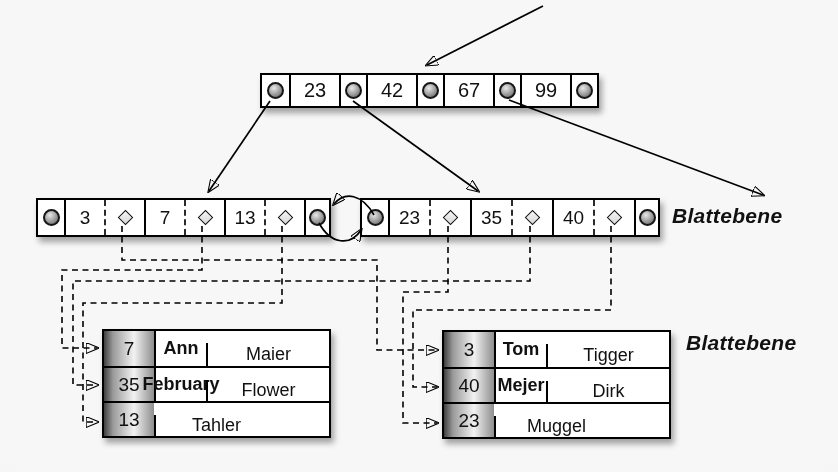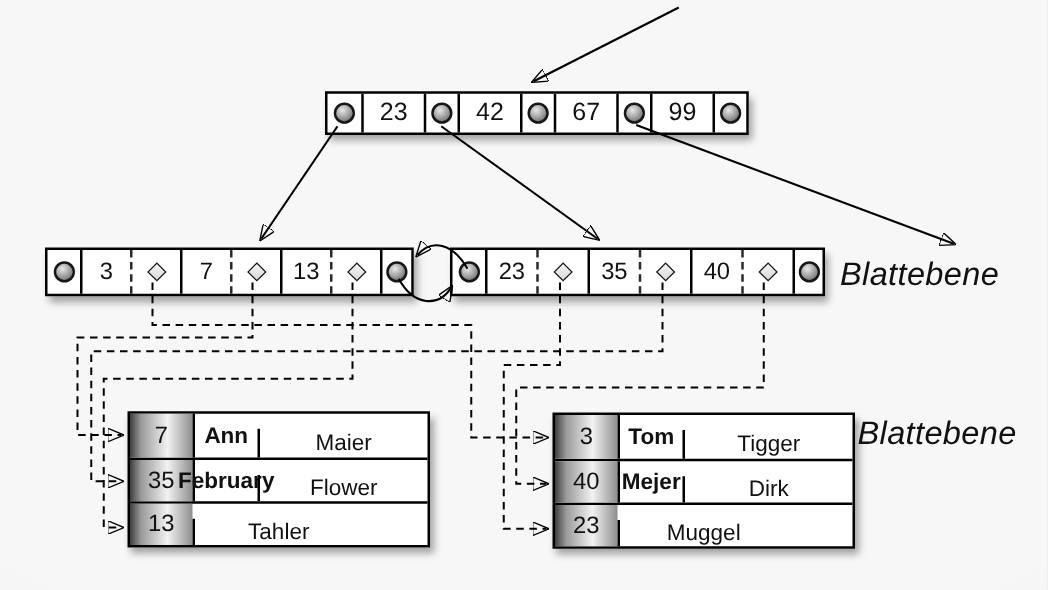--- a/index.html
+++ b/index.html
@@ -33,23 +33,23 @@
           box-shadow:3px 5px 6px rgba(0,0,0,0.35);}
   .t1{left:102px;top:329px;}
   .t2{left:442px;top:330px;}
   .trow{display:flex;height:35px;}
   .trow + .trow{border-top:2px solid #000;}
   .tc{display:flex;align-items:center;justify-content:center;font-size:18px;color:#111;}
   .tc + .tc{border-left:2px solid #000;}
   .tc.kcol{width:50px;font-size:19px;
            background:linear-gradient(90deg,#3f3f3f 0%,#9a9a9a 18%,#f2f2f2 60%,#8e8e8e 100%);}
   .tc.ncol{width:52px;font-weight:bold;}
-  .tc.scol{width:136px;margin-top:12px;}
-  
-  .lvl-label{position:absolute;font-style:italic;font-weight:400;font-size:26px;color:#111;
+  .tc.scol{width:123px;margin-top:12px;}
+  
+  .lvl-label{position:absolute;font-style:italic;font-weight:700;font-size:21px;color:#111;
              letter-spacing:0.3px;}
   .lbl-leaf{left:672px;top:204px;}
   .lbl-main{left:686px;top:331px;}
   
   .overlay{position:absolute;left:0;top:0;width:838px;height:472px;z-index:10;pointer-events:none;}
   .overlay path{fill:none;stroke:#000;}
   .solidln{stroke-width:1.7px;}
   .dashln{stroke-width:1.6px;stroke-dasharray:6 4.5;}
 </style>
 </head>

